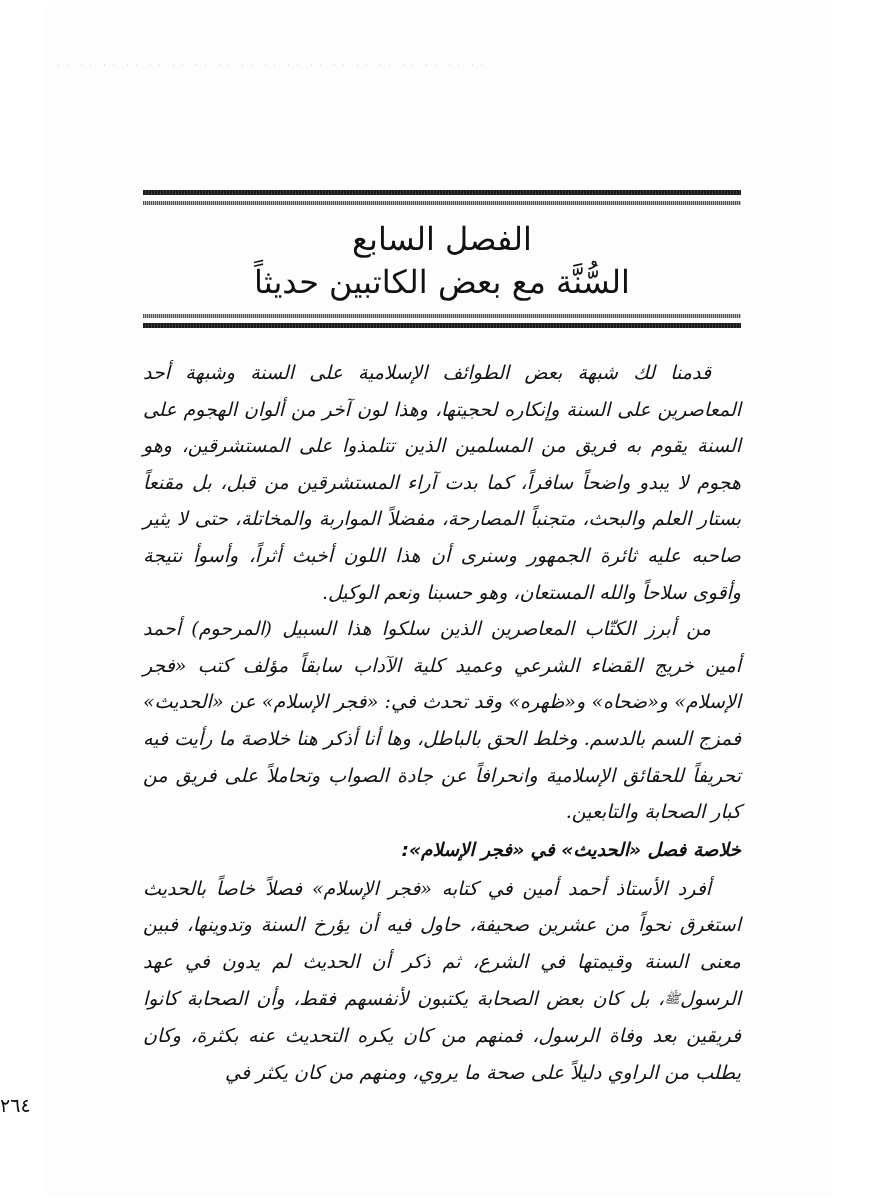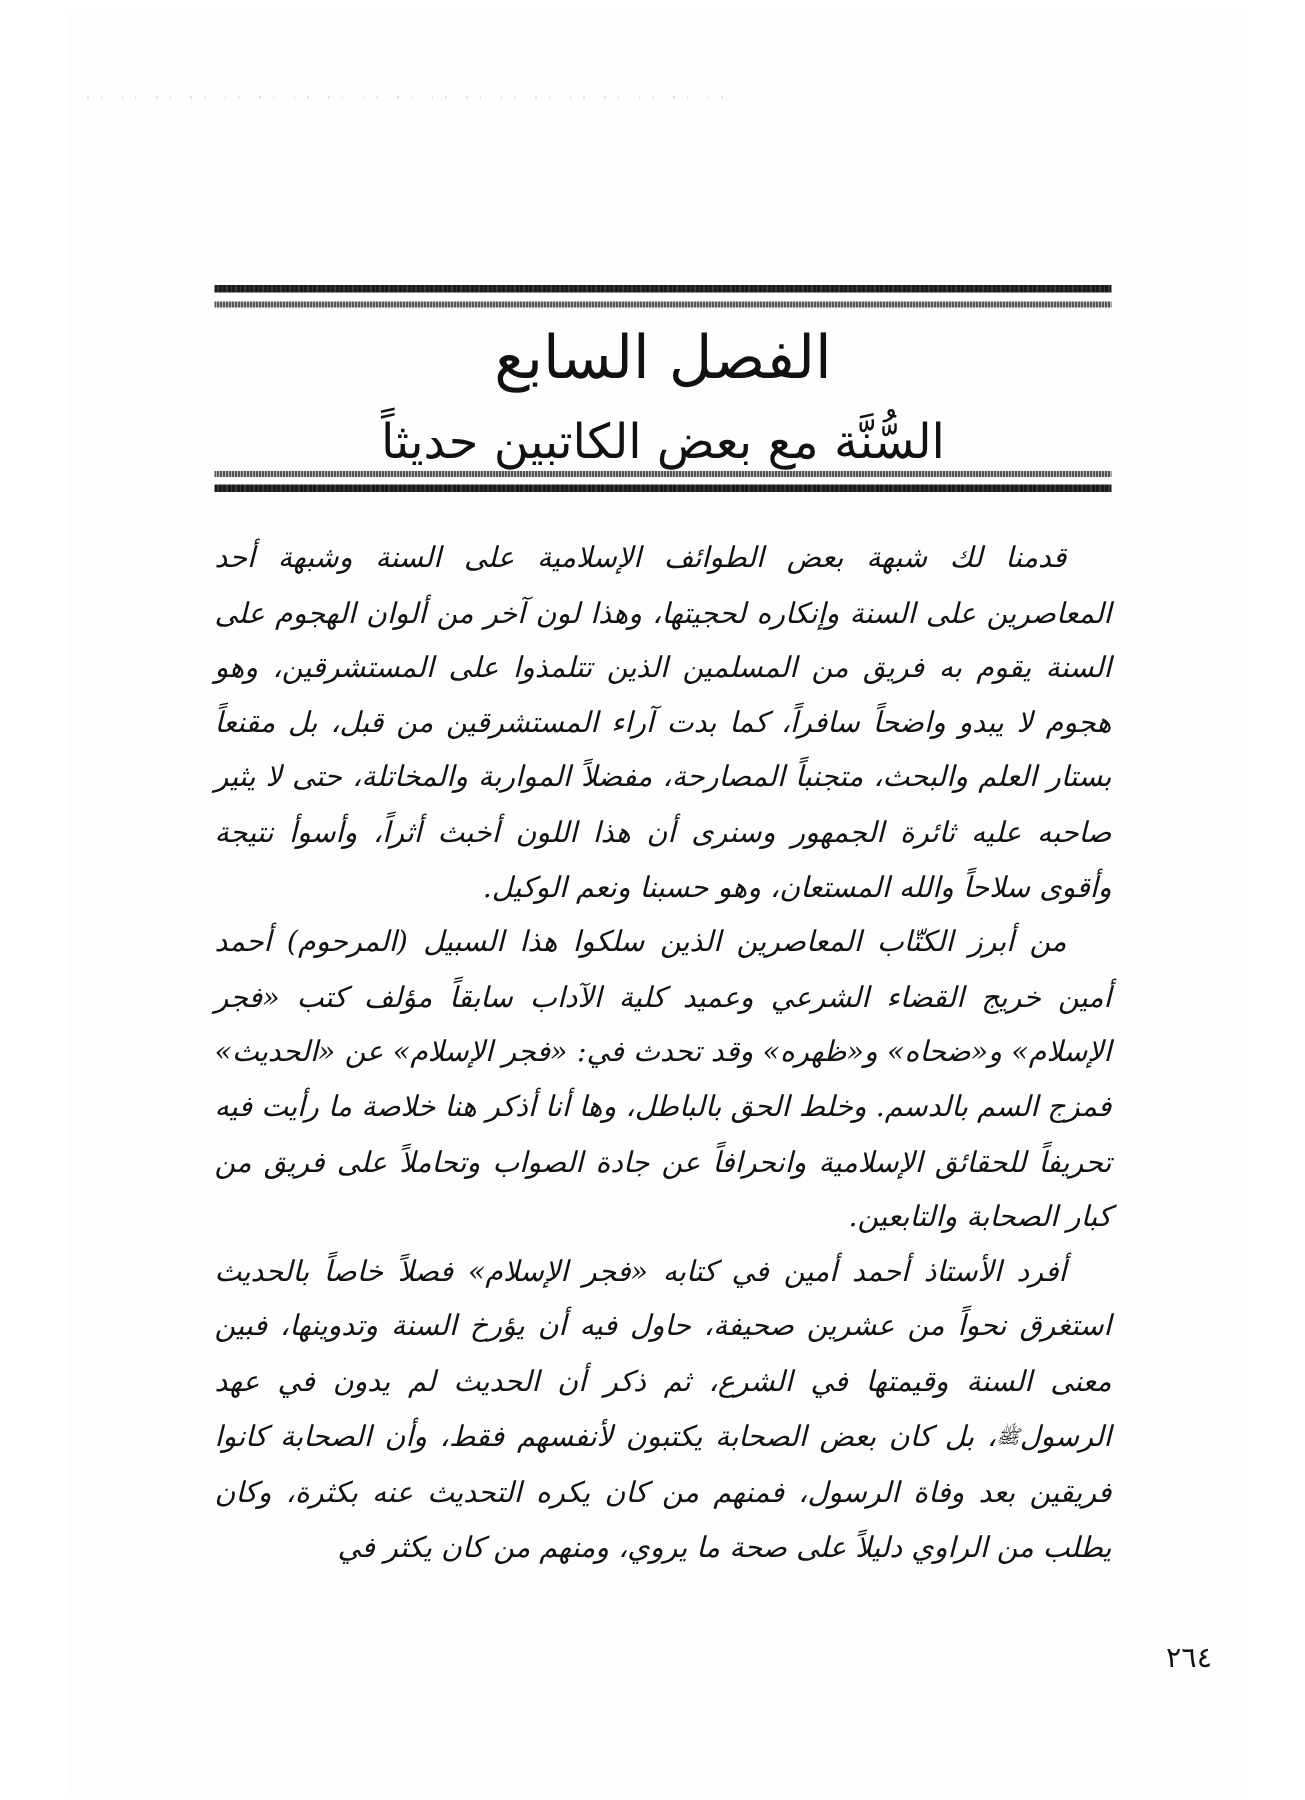--- a/index.html
+++ b/index.html
@@ -53,31 +53,31 @@
     .chapter-heading {
       position: absolute;
       left: 143px;
       width: 598px;
       top: 218px;
       text-align: center;
       direction: rtl;
     }
     .chapter-number {
       font-family: "DejaVu Serif", serif;
-      font-size: 40px;
+      font-size: 32px;
       line-height: 42px;
       font-weight: normal;
       margin: 0;
     }
     .chapter-title {
       font-family: "DejaVu Serif", serif;
       font-size: 32px;
       line-height: 44px;
       font-weight: normal;
-      margin: 12px;
+      margin: 0;
     }
 
     .body-text {
       position: absolute;
       left: 143px;
       width: 598px;
       top: 354px;
       direction: rtl;
       text-align: justify;
       font-family: "DejaVu Serif", serif;
@@ -103,21 +103,21 @@
     }
     .honorific {
       font-size: 13px;
       vertical-align: 2px;
     }
     .page-number {
       position: absolute;
       left: 0;
       width: 808px;
       top: 1094px;
-      text-align: right;
+      text-align: left;
       font-family: "DejaVu Sans", sans-serif;
       font-size: 19px;
       letter-spacing: 1px;
       direction: rtl;
     }
   </style>
 </head>
 <body>
 
 <div class="page-sheet"></div>
@@ -130,16 +130,17 @@
   <h1 class="chapter-number">الفصل السابع</h1>
   <h2 class="chapter-title">السُّنَّة مع بعض الكاتبين حديثاً</h2>
 </div>
 
 <div class="rule rule-dotted" id="rule-bot-1"></div>
 <div class="rule rule-solid" id="rule-bot-2"></div>
 
 <div class="body-text">
   <p>قدمنا لك شبهة بعض الطوائف الإسلامية على السنة وشبهة أحد المعاصرين على السنة وإنكاره لحجيتها، وهذا لون آخر من ألوان الهجوم على السنة يقوم به فريق من المسلمين الذين تتلمذوا على المستشرقين، وهو هجوم لا يبدو واضحاً سافراً، كما بدت آراء المستشرقين من قبل، بل مقنعاً بستار العلم والبحث، متجنباً المصارحة، مفضلاً المواربة والمخاتلة، حتى لا يثير صاحبه عليه ثائرة الجمهور وسنرى أن هذا اللون أخبث أثراً، وأسوأ نتيجة وأقوى سلاحاً والله المستعان، وهو حسبنا ونعم الوكيل.</p>
   <p>من أبرز الكتّاب المعاصرين الذين سلكوا هذا السبيل (المرحوم) أحمد أمين خريج القضاء الشرعي وعميد كلية الآداب سابقاً مؤلف كتب «فجر الإسلام» و«ضحاه» و«ظهره» وقد تحدث في: «فجر الإسلام» عن «الحديث» فمزج السم بالدسم. وخلط الحق بالباطل، وها أنا أذكر هنا خلاصة ما رأيت فيه تحريفاً للحقائق الإسلامية وانحرافاً عن جادة الصواب وتحاملاً على فريق من كبار الصحابة والتابعين.</p>
+  <p class="section-heading no-indent">خلاصة فصل «الحديث» في «فجر الإسلام»:</p>
   <p><span>أفرد الأستاذ أحمد أمين في كتابه «فجر الإسلام» فصلاً خاصاً بالحديث استغرق نحواً من عشرين صحيفة، حاول فيه أن يؤرخ السنة وتدوينها، فبين معنى السنة وقيمتها في الشرع، ثم ذكر أن الحديث لم يدون في عهد الرسول</span><span class="honorific">ﷺ</span><span>، بل كان بعض الصحابة يكتبون لأنفسهم فقط، وأن الصحابة كانوا فريقين بعد وفاة الرسول، فمنهم من كان يكره التحديث عنه بكثرة، وكان يطلب من الراوي دليلاً على صحة ما يروي، ومنهم من كان يكثر في</span></p>
 </div>
 
 <div class="page-number">٢٦٤</div>
 
 </body></html>

